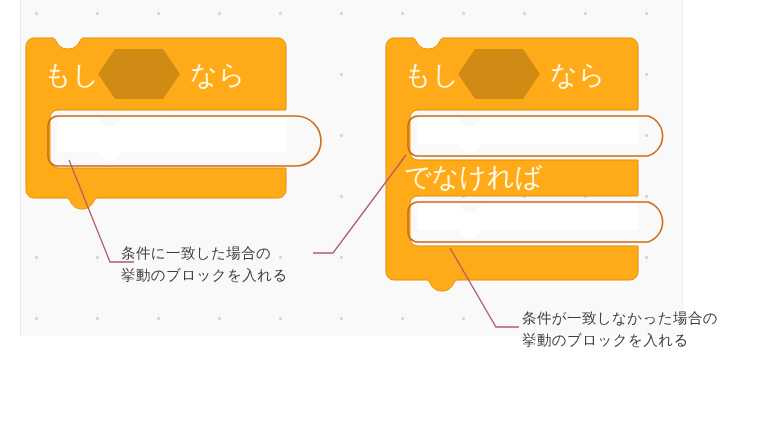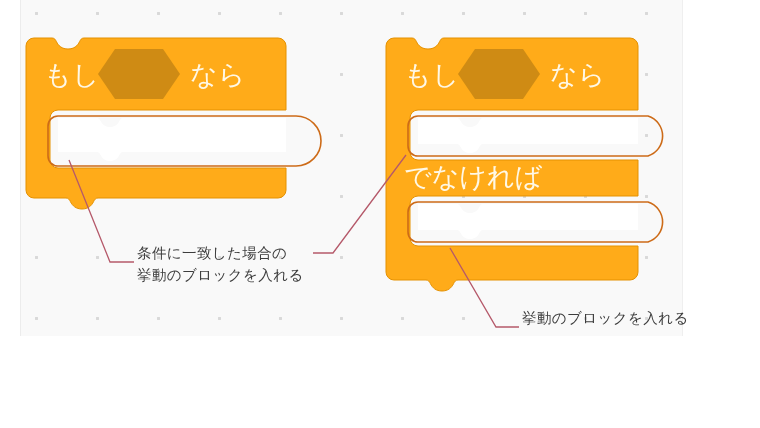--- a/index.html
+++ b/index.html
@@ -55,21 +55,21 @@
     height: 428px;
   }
   .annot {
     position: absolute;
     color: #3d3d3d;
     font-size: 14.5px;
     line-height: 1.5;
     letter-spacing: 0.4px;
     white-space: nowrap;
   }
-  #annot-true  { left: 137px; top: 243px; }
+  #annot-true  { left: 121px; top: 243px; }
   #annot-false { left: 522px; top: 308px; }
   .annot-line { display: block; }
 </style>
 </head>
 <body>
 
 <div id="stage">
 
   <div id="canvas-area"></div>
   <div id="canvas-left-edge"></div>
@@ -224,16 +224,17 @@
     <polyline fill="none" stroke="#b5596a" stroke-width="1.3" points="406,155 333,253 313,253"></polyline>
     <polyline fill="none" stroke="#b5596a" stroke-width="1.3" points="450,248 496,327 519,327"></polyline>
   </svg>
 
   <div class="annot" id="annot-true">
     <span class="annot-line">条件に一致した場合の</span>
     <span class="annot-line">挙動のブロックを入れる</span>
   </div>
 
   <div class="annot" id="annot-false">
+    <span class="annot-line">条件が一致しなかった場合の</span>
     <span class="annot-line">挙動のブロックを入れる</span>
   </div>
 
 </div>
 
 </body></html>

